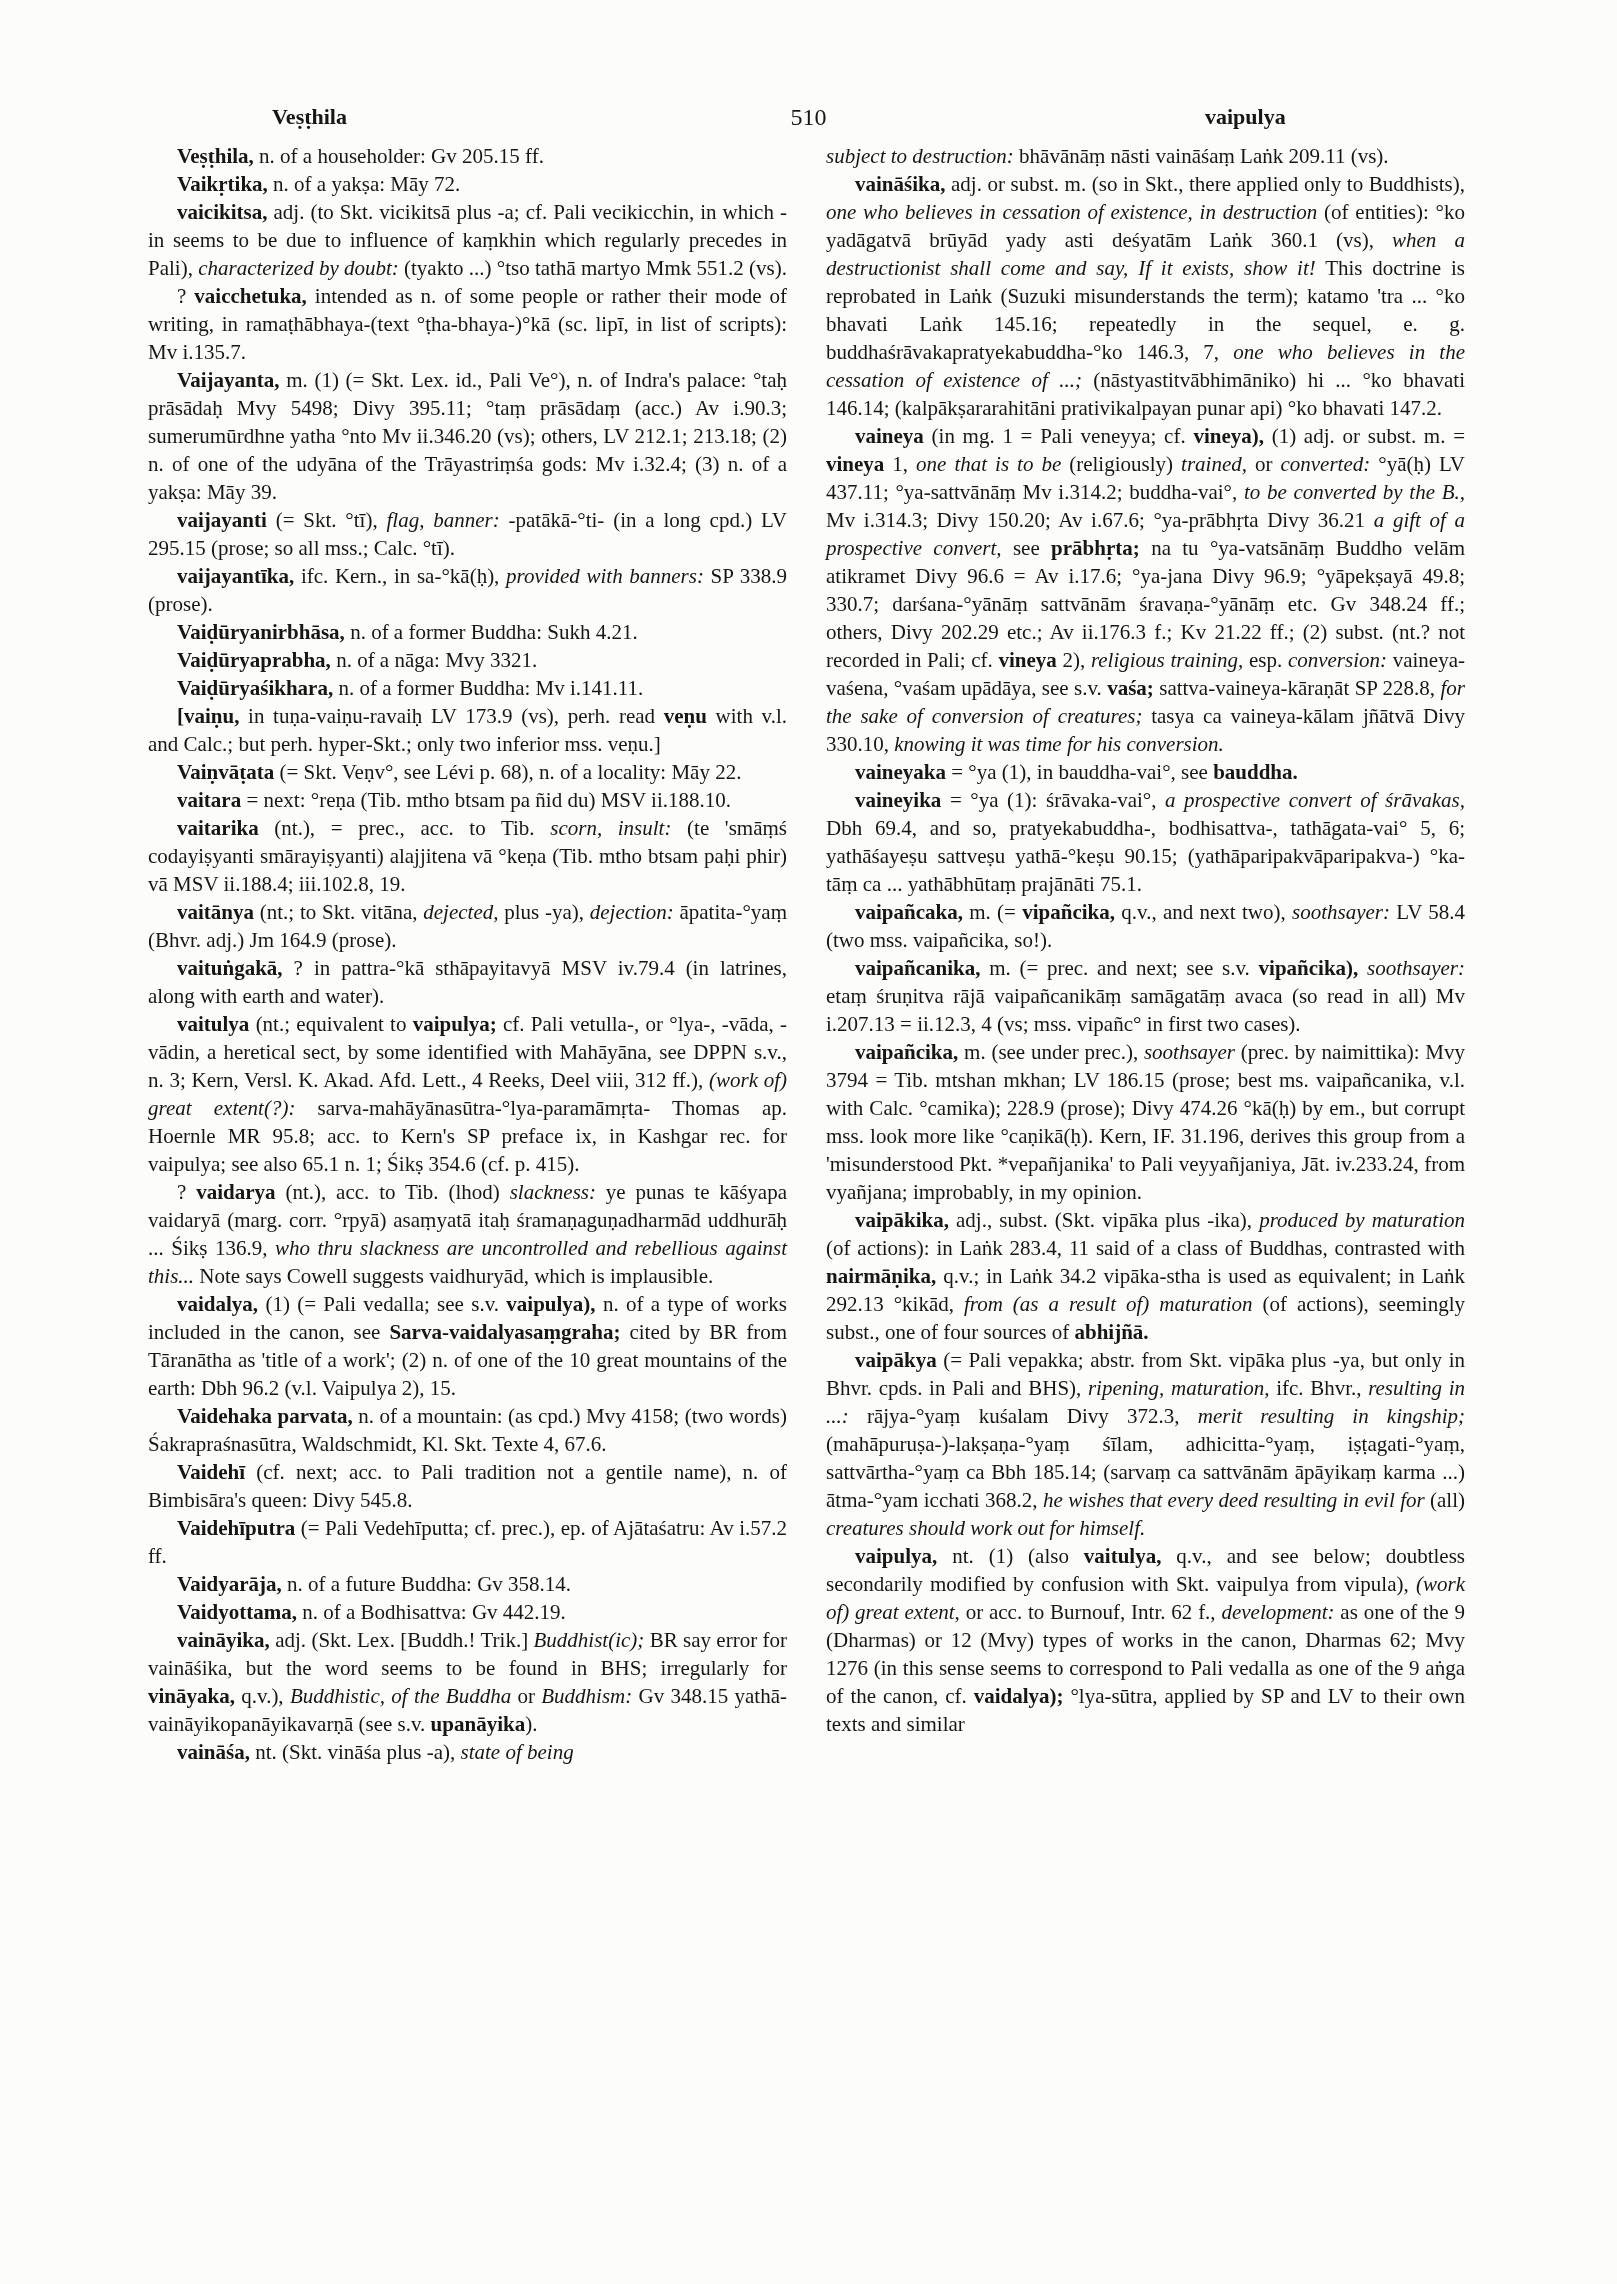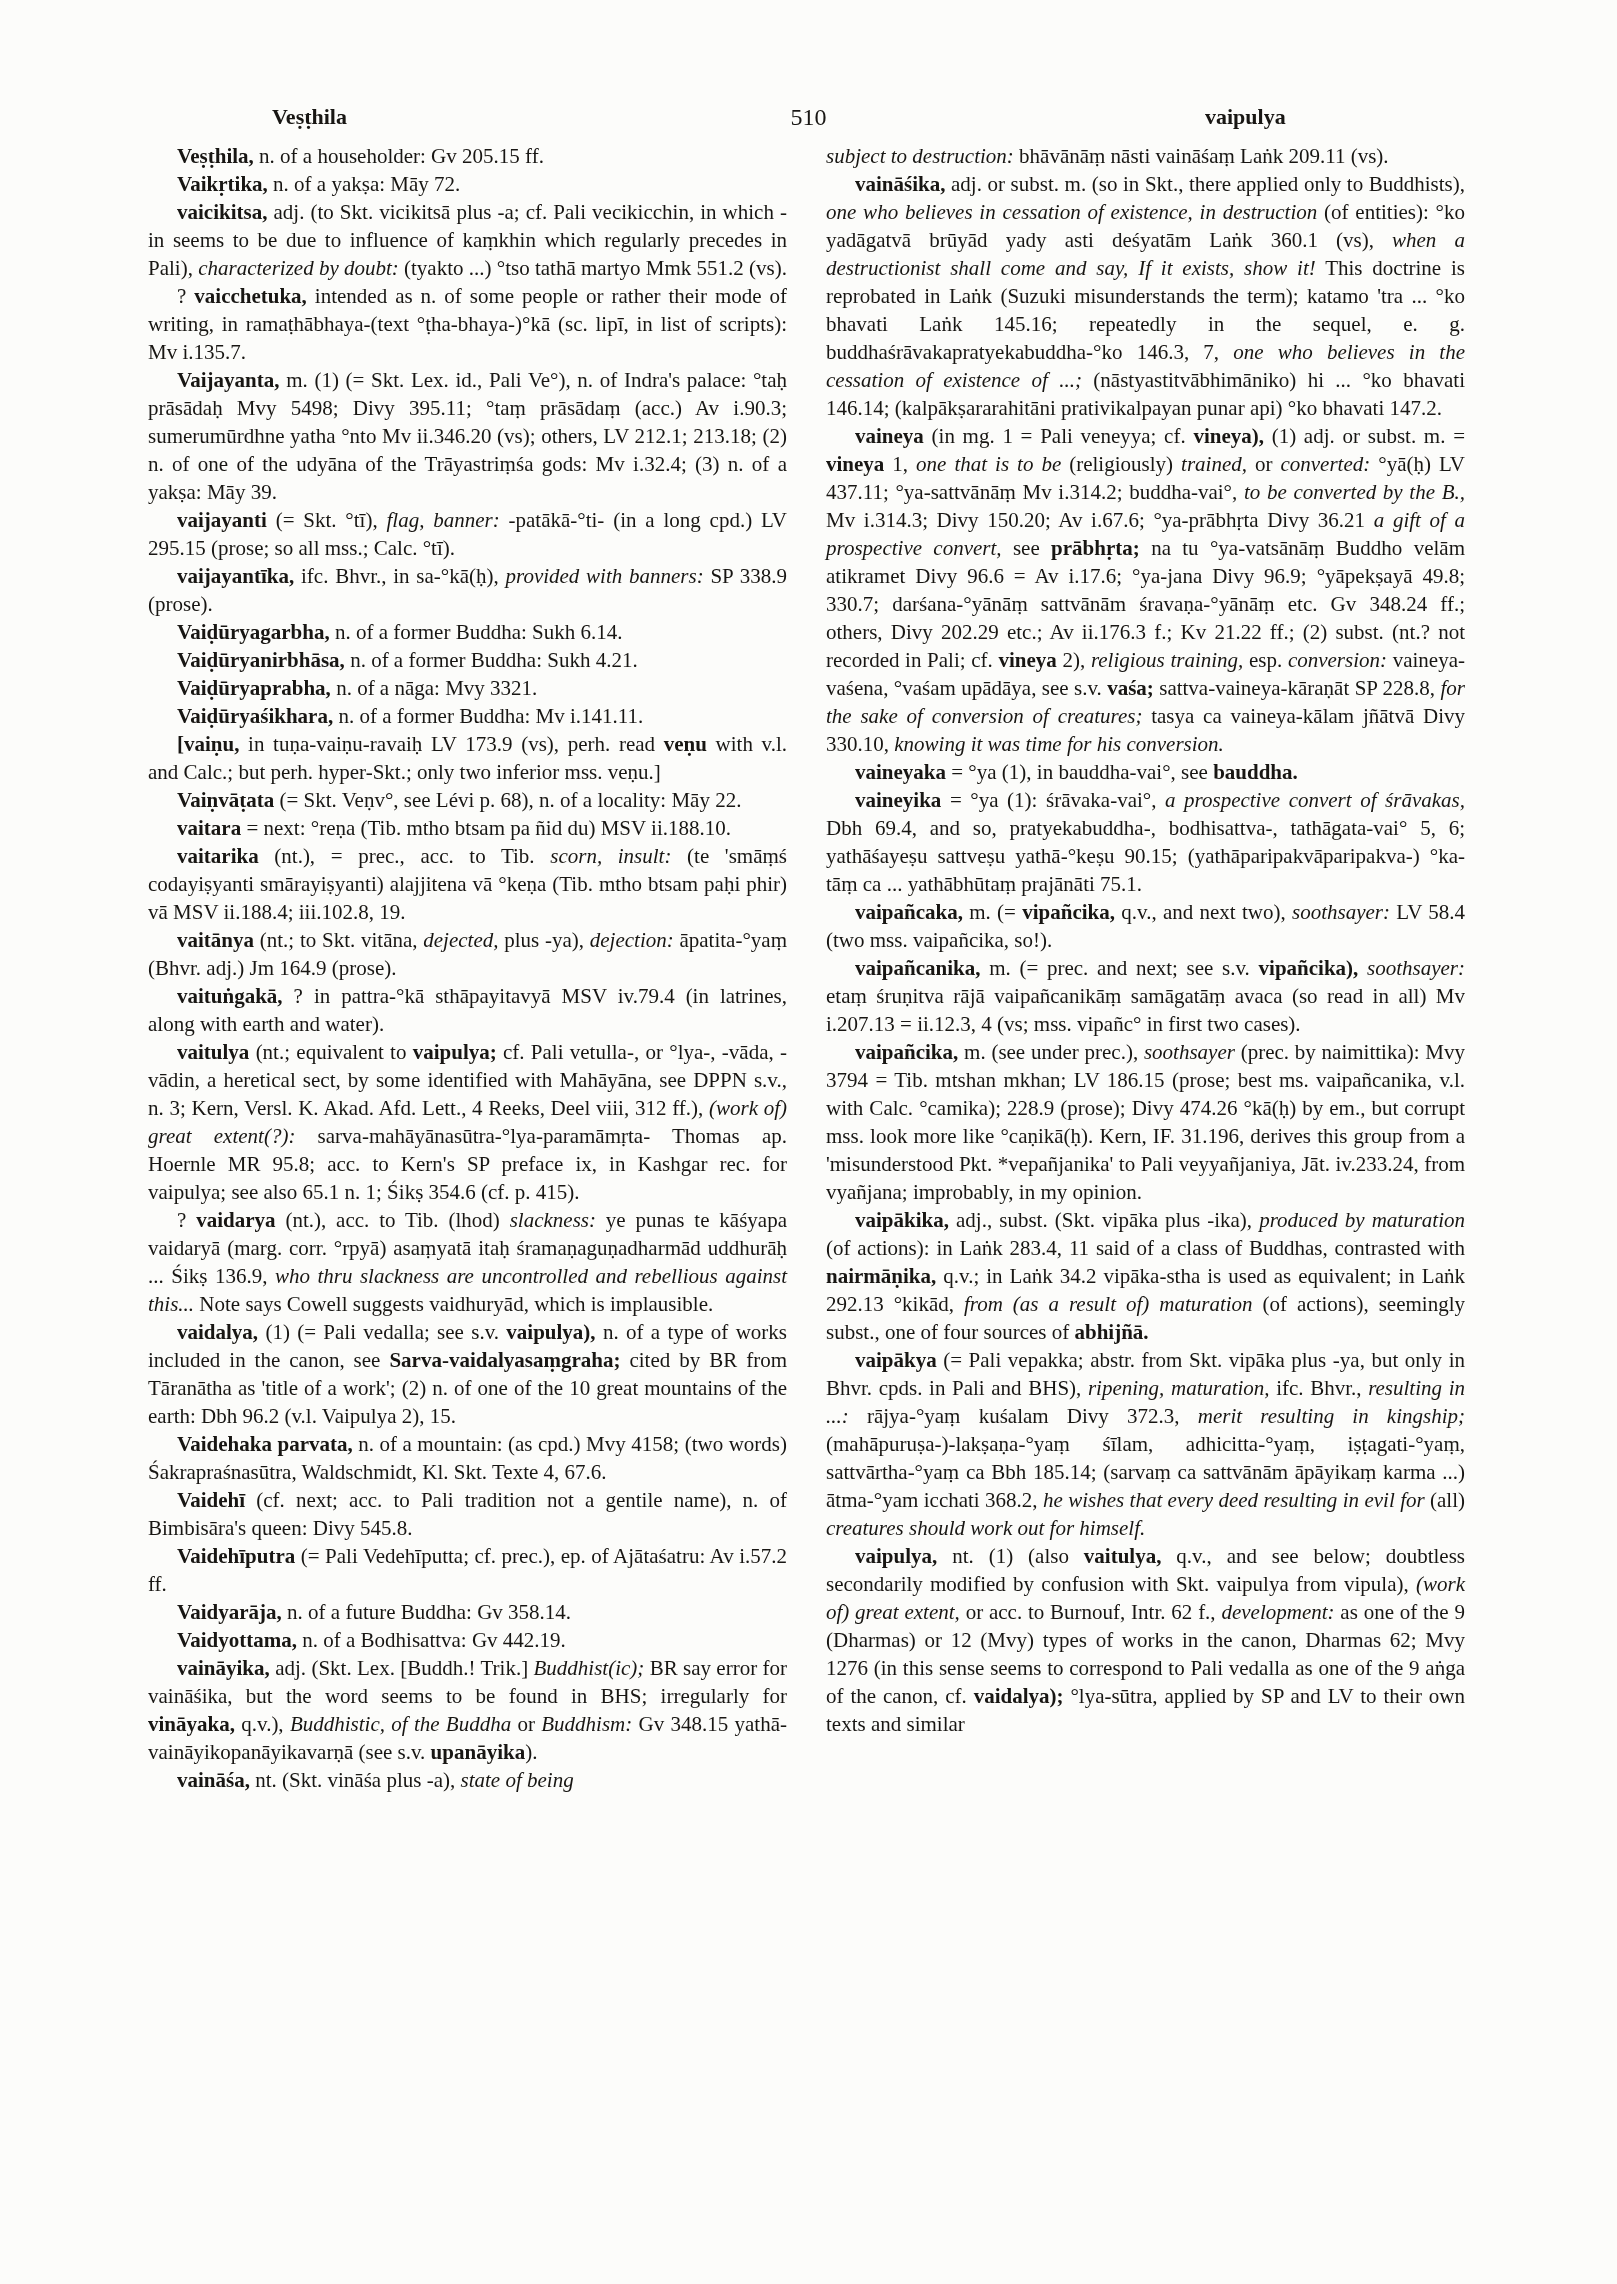--- a/index.html
+++ b/index.html
@@ -50,22 +50,21 @@
     <span class="head-right">vaipulya</span>
   </header>
   <main class="columns">
     <div class="column">
         <p class="entry"><span class="b">Veṣṭhila,</span><span> n. of a householder: Gv 205.15 ff.</span></p>
         <p class="entry"><span class="b">Vaikṛtika,</span><span> n. of a yakṣa: Māy 72.</span></p>
         <p class="entry"><span class="b">vaicikitsa,</span><span> adj. (to Skt. vicikitsā plus -a; cf. Pali vecikicchin, in which -in seems to be due to influence of kaṃkhin which regularly precedes in Pali), </span><span class="i">characterized by doubt:</span><span> (tyakto ...) °tso tathā martyo Mmk 551.2 (vs).</span></p>
         <p class="entry"><span>? </span><span class="b">vaicchetuka,</span><span> intended as n. of some people or rather their mode of writing, in ramaṭhābhaya-(text °ṭha-bhaya-)°kā (sc. lipī, in list of scripts): Mv i.135.7.</span></p>
         <p class="entry"><span class="b">Vaijayanta,</span><span> m. (1) (= Skt. Lex. id., Pali Ve°), n. of Indra's palace: °taḥ prāsādaḥ Mvy 5498; Divy 395.11; °taṃ prāsādaṃ (acc.) Av i.90.3; sumerumūrdhne yatha °nto Mv ii.346.20 (vs); others, LV 212.1; 213.18; (2) n. of one of the udyāna of the Trāyastriṃśa gods: Mv i.32.4; (3) n. of a yakṣa: Māy 39.</span></p>
         <p class="entry"><span class="b">vaijayanti</span><span> (= Skt. °tī), </span><span class="i">flag, banner:</span><span> -patākā-°ti- (in a long cpd.) LV 295.15 (prose; so all mss.; Calc. °tī).</span></p>
-        <p class="entry"><span class="b">vaijayantīka,</span><span> ifc. Bhvr., in sa-°kā(ḥ), </span><span class="i">provided with banners:</span><span> SP 338.9 (prose).</span></p>
-        <p class="entry"><span class="b">Vaiḍūryagarbha,</span><span> n. of a former Buddha: Sukh 6.14.</span></p>
+        <p class="entry"><span class="b">vaijayantīka,</span><span> ifc. Kern., in sa-°kā(ḥ), </span><span class="i">provided with banners:</span><span> SP 338.9 (prose).</span></p>
         <p class="entry"><span class="b">Vaiḍūryanirbhāsa,</span><span> n. of a former Buddha: Sukh 4.21.</span></p>
         <p class="entry"><span class="b">Vaiḍūryaprabha,</span><span> n. of a nāga: Mvy 3321.</span></p>
         <p class="entry"><span class="b">Vaiḍūryaśikhara,</span><span> n. of a former Buddha: Mv i.141.11.</span></p>
         <p class="entry"><span class="b">[vaiṇu,</span><span> in tuṇa-vaiṇu-ravaiḥ LV 173.9 (vs), perh. read </span><span class="b">veṇu</span><span> with v.l. and Calc.; but perh. hyper-Skt.; only two inferior mss. veṇu.]</span></p>
         <p class="entry"><span class="b">Vaiṇvāṭata</span><span> (= Skt. Veṇv°, see Lévi p. 68), n. of a locality: Māy 22.</span></p>
         <p class="entry"><span class="b">vaitara</span><span> = next: °reṇa (Tib. mtho btsam pa ñid du) MSV ii.188.10.</span></p>
         <p class="entry"><span class="b">vaitarika</span><span> (nt.), = prec., acc. to Tib. </span><span class="i">scorn, insult:</span><span> (te 'smāṃś codayiṣyanti smārayiṣyanti) alajjitena vā °keṇa (Tib. mtho btsam paḥi phir) vā MSV ii.188.4; iii.102.8, 19.</span></p>
         <p class="entry"><span class="b">vaitānya</span><span> (nt.; to Skt. vitāna, </span><span class="i">dejected,</span><span> plus -ya), </span><span class="i">dejection:</span><span> āpatita-°yaṃ (Bhvr. adj.) Jm 164.9 (prose).</span></p>
         <p class="entry"><span class="b">vaituṅgakā,</span><span> ? in pattra-°kā sthāpayitavyā MSV iv.79.4 (in latrines, along with earth and water).</span></p>
         <p class="entry"><span class="b">vaitulya</span><span> (nt.; equivalent to </span><span class="b">vaipulya;</span><span> cf. Pali vetulla-, or °lya-, -vāda, -vādin, a heretical sect, by some identified with Mahāyāna, see DPPN s.v., n. 3; Kern, Versl. K. Akad. Afd. Lett., 4 Reeks, Deel viii, 312 ff.), </span><span class="i">(work of) great extent(?):</span><span> sarva-mahāyānasūtra-°lya-paramāmṛta- Thomas ap. Hoernle MR 95.8; acc. to Kern's SP preface ix, in Kashgar rec. for vaipulya; see also 65.1 n. 1; Śikṣ 354.6 (cf. p. 415).</span></p>

